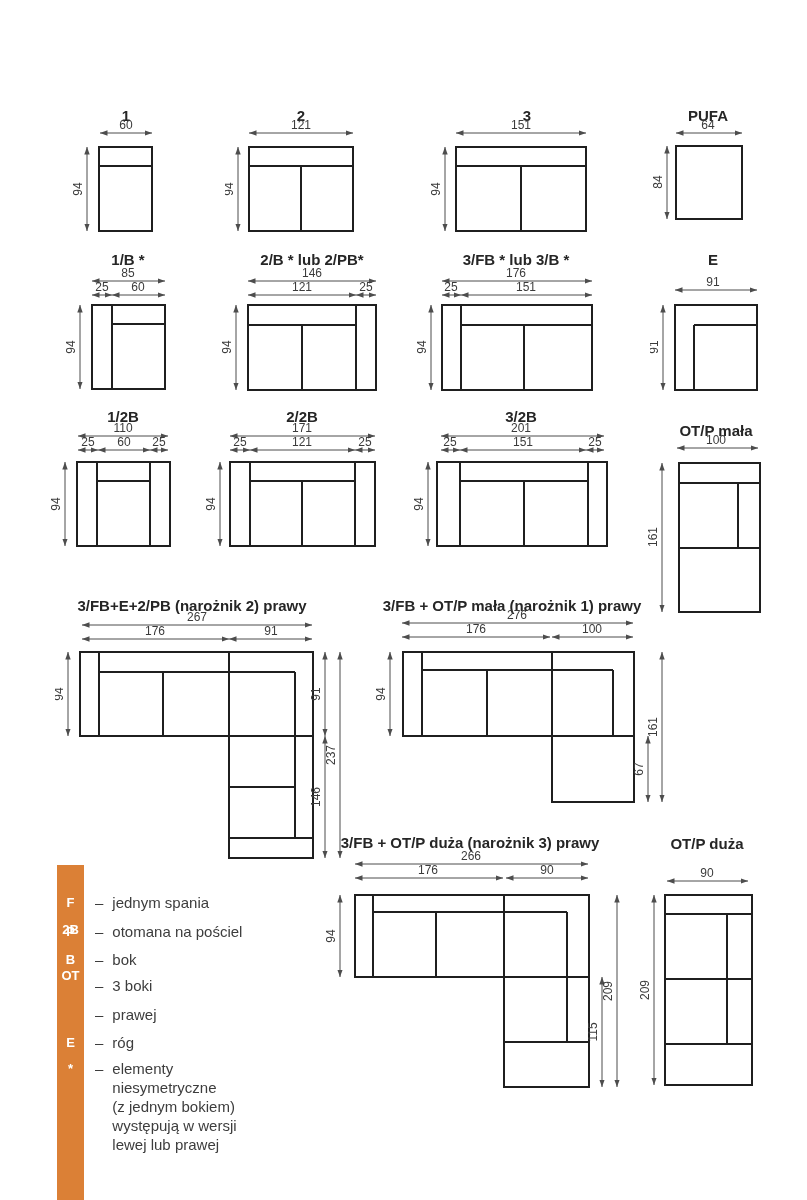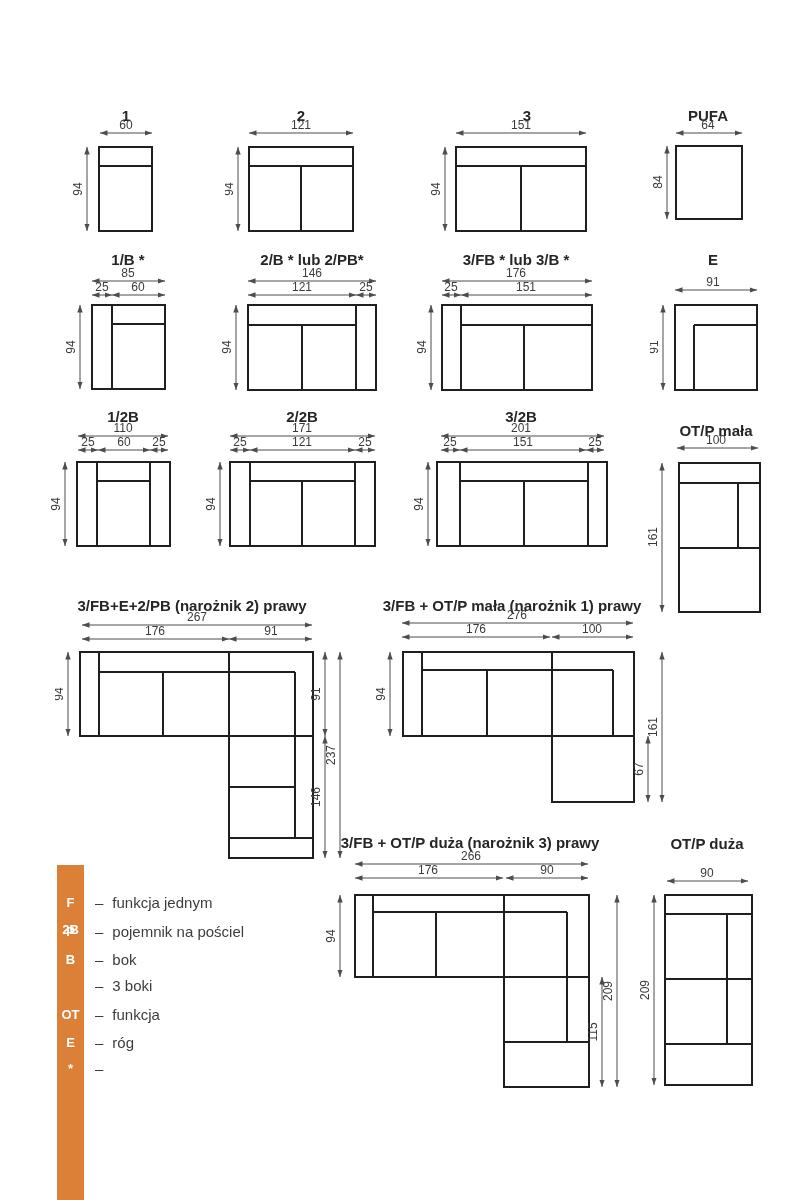--- a/index.html
+++ b/index.html
@@ -317,45 +317,52 @@
   <line class="dl" x1="14" y1="60" x2="14" y2="250" marker-start="url(#arr)" marker-end="url(#arr)"></line>
   <text class="dn" transform="rotate(-90 9 155)" x="9" y="155">209</text>
 </svg>
 
 <div class="legend-bar" style="left:57px;top:865px;width:27px;height:335px;background:#DB8036"></div>
 
 <div class="lkey" style="top:893px">F</div>
 <div class="lkey" style="top:922px">P</div>
 <div class="lkey" style="top:950px">B</div>
 <div class="lkey" style="top:920px">2B</div>
-<div class="lkey" style="top:1005px">OT</div>
+<div class="lkey" style="top:966px">OT</div>
 <div class="lkey" style="top:1033px">E</div>
 <div class="lkey" style="top:1059px">*</div>
 
 <div class="lrow" style="top:893px">
   <span>–</span>
-  <span>funkcja jednym</span>
+  <span>jednym spania</span>
 </div>
 <div class="lrow" style="top:922px">
   <span>–</span>
-  <span>pojemnik na pościel</span>
+  <span>otomana na pościel</span>
 </div>
 <div class="lrow" style="top:950px">
   <span>–</span>
   <span>bok</span>
 </div>
 <div class="lrow" style="top:976px">
   <span>–</span>
   <span>3 boki</span>
 </div>
 <div class="lrow" style="top:1005px">
   <span>–</span>
-  <span>funkcja</span>
+  <span>prawej</span>
 </div>
 <div class="lrow" style="top:1033px">
   <span>–</span>
   <span>róg</span>
 </div>
 <div class="lrow" style="top:1059px">
   <span>–</span>
+  <span class="lines">
+    <span>elementy</span>
+    <span>niesymetryczne</span>
+    <span>(z jednym bokiem)</span>
+    <span>występują w wersji</span>
+    <span>lewej lub prawej</span>
+  </span>
 </div>
 
 </div>
 
 </body></html>

